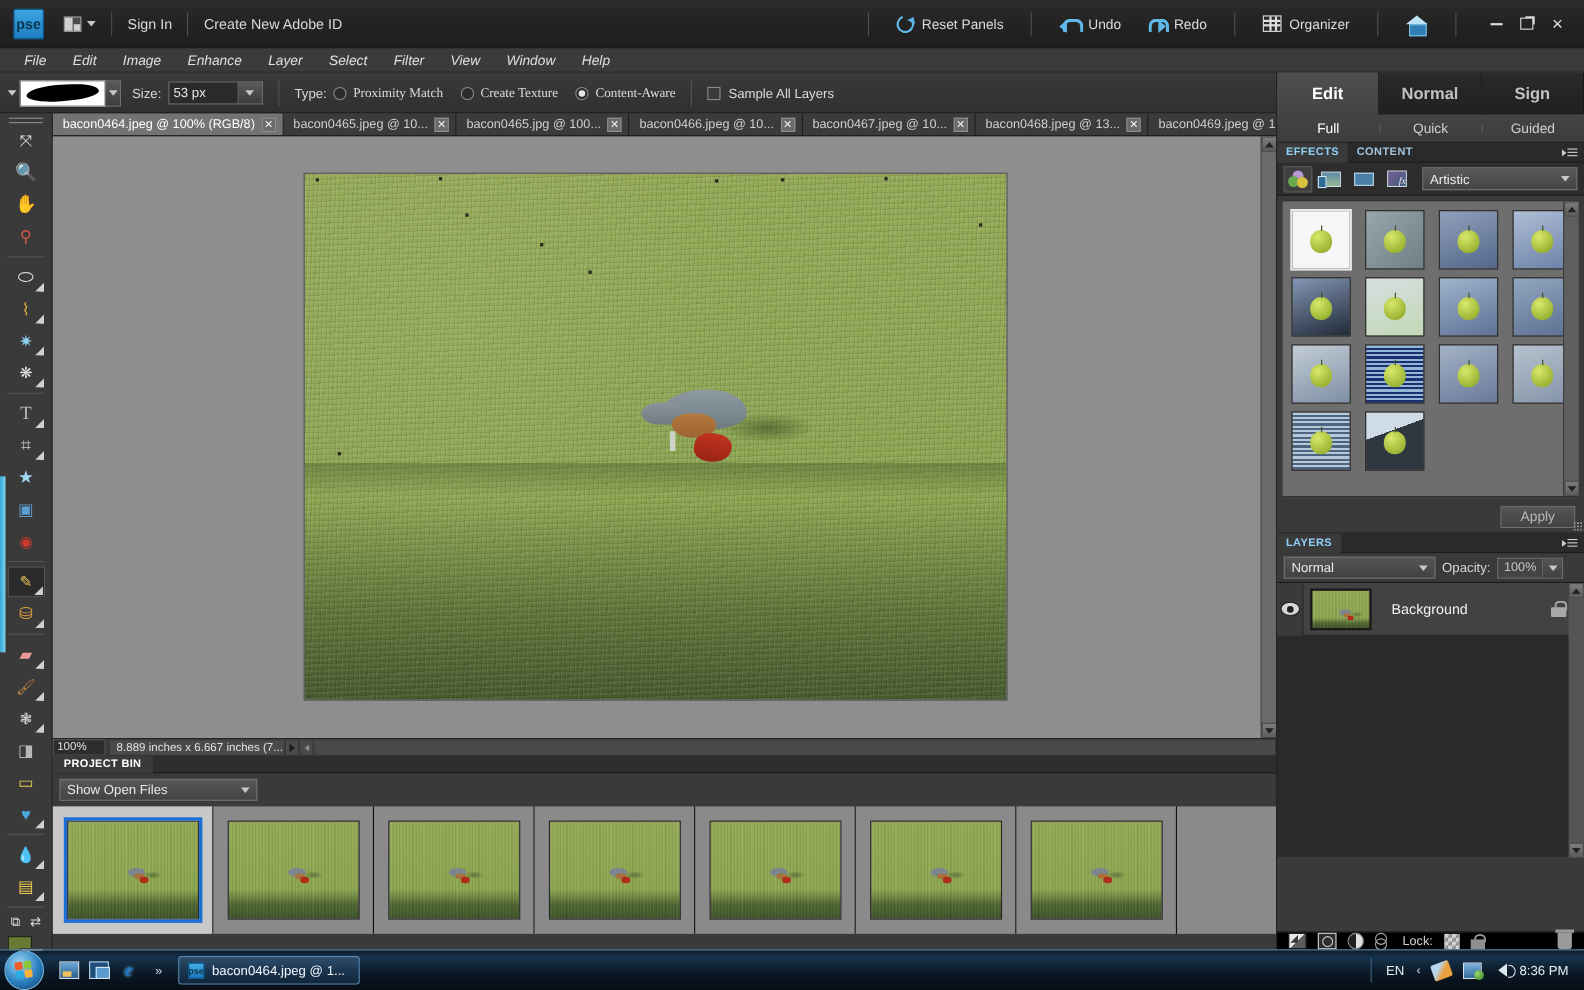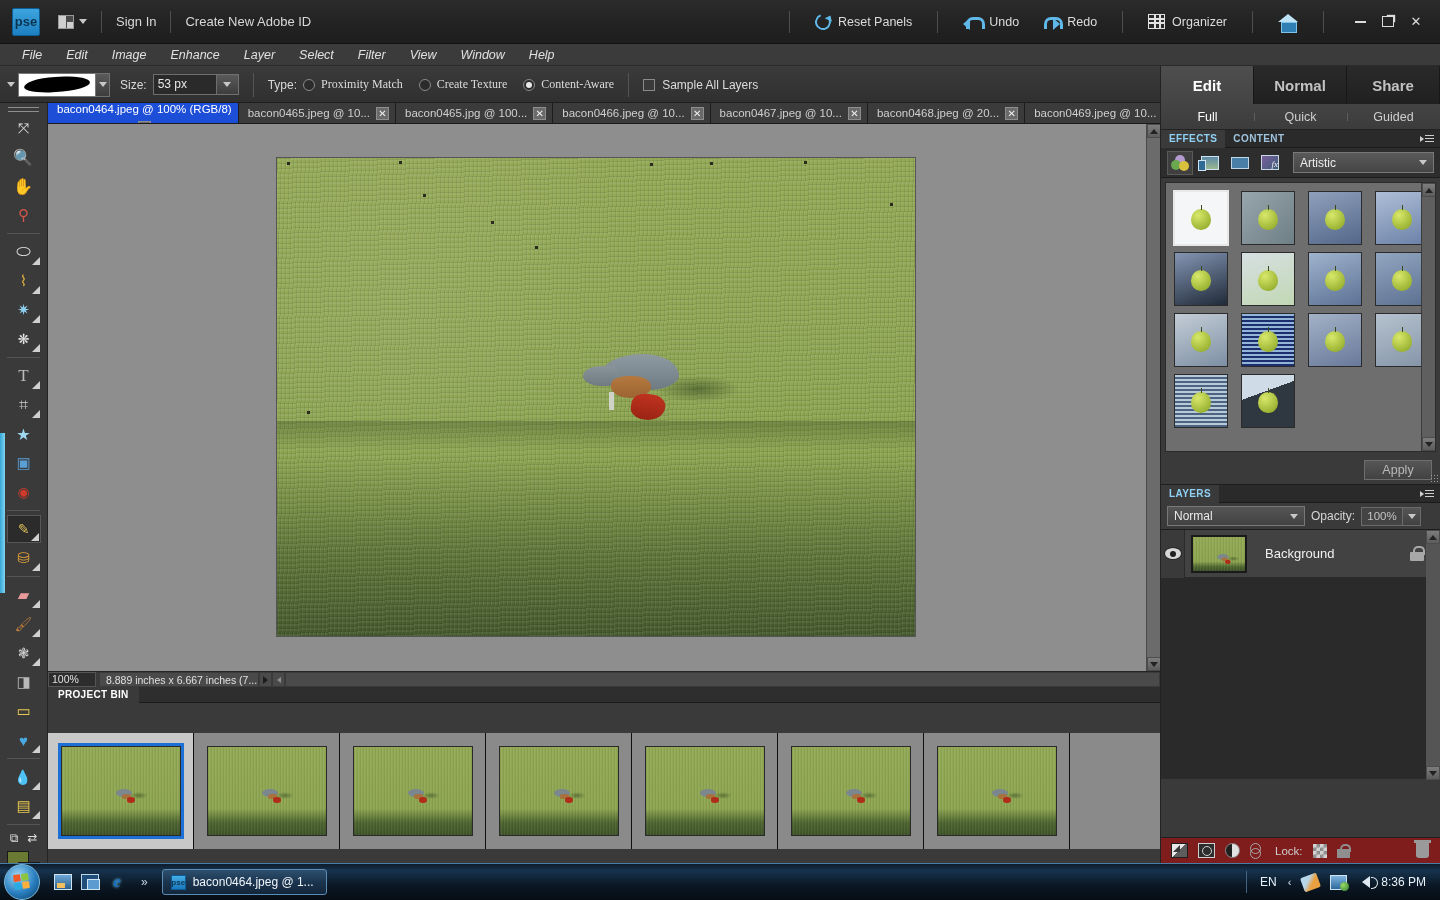--- a/index.html
+++ b/index.html
@@ -222,21 +222,21 @@
     position: absolute; left: 48px; top: 103px; width: 1112px; height: 21px;
     background: #2e2e2e; display: flex; align-items: flex-end;
     border-bottom: 1px solid #1b1b1b; overflow: hidden;
   }
   .doctab {
     height: 20px; display: flex; align-items: center; gap: 6px;
     padding: 0 6px 0 9px; font-size: 11.5px; color: #cfcfcf;
     background: #3b3b3b; border-right: 1px solid #1b1b1b; cursor: default;
     white-space: nowrap;
   }
-  .doctab.active { background: #1d4ed8; color: #ffffff; flex-direction: column; }
+  .doctab.active { background: #737373; color: #ffffff; }
   .tab-x {
     width: 13px; height: 13px; background: #6a6a6a; border: 1px solid #8e8e8e;
     color: #f0f0f0; font-size: 10px; line-height: 11px; text-align: center;
   }
 
   
   .canvasarea {
     position: absolute; left: 48px; top: 124px; width: 1112px; height: 547px;
     background: #8e8e8e;
   }
@@ -569,22 +569,22 @@
   }
   .lock-icon:after {
     content: ""; position: absolute; left: 0; top: 6px; width: 14px; height: 9px;
     background: #a8a8a8; border-radius: 1px;
   }
   .layer-vscroll {
     position: absolute; right: 0; top: 0; width: 14px; height: 250px;
     background: #555;
   }
   .layers-bottom {
-    position: absolute; left: 0; bottom: 0; width: 280px; height: 26px;
-    background: #7f1d1d; display: flex; align-items: center; gap: 10px;
+    position: absolute; left: 0; bottom: 0; width: 280px; height: 16px;
+    background: #000000; display: flex; align-items: center; gap: 10px;
     padding-left: 10px; border-top: 1px solid #1f1f1f;
   }
   .lb-icon { width: 17px; height: 15px; position: relative; }
   .lb-newlayer {
     background: linear-gradient(135deg, #e8e8e8 50%, #5d5d5d 50%);
     border: 1px solid #1f1f1f;
   }
   .lb-newlayer:after {
     content:""; position:absolute; left:1px; top:1px;
     border-left: 7px solid transparent; border-bottom: 7px solid #3a3a3a;
@@ -953,21 +953,21 @@
     </div>
     <div class="doctab">
       <span>bacon0466.jpeg @ 10...</span>
       <span class="tab-x">✕</span>
     </div>
     <div class="doctab">
       <span>bacon0467.jpeg @ 10...</span>
       <span class="tab-x">✕</span>
     </div>
     <div class="doctab">
-      <span>bacon0468.jpeg @ 20...</span>
+      <span>bacon0468.jpeg @ 13...</span>
       <span class="tab-x">✕</span>
     </div>
     <div class="doctab">
       <span>bacon0469.jpeg @ 10...</span>
 
     </div>
   </div>
 
   <div class="canvasarea">
     <div class="doc-img">
@@ -1011,20 +1011,26 @@
       <span style="border-top:3px solid transparent;border-bottom:3px solid transparent;border-right:4px solid #8e8e8e"></span>
     </div>
     <div class="sb-fill"></div>
   </div>
 
   <div class="binwrap">
     <div class="bin-tabrow">
       <div class="bin-tab">PROJECT BIN</div>
       <div class="panel-menu-icon"></div>
     </div>
+    <div class="bin-toolrow">
+      <div class="bin-select">
+        <span>Show Open Files</span>
+        <span class="caret-dn"></span>
+      </div>
+    </div>
     <div class="bin-strip">
       <div class="bin-cell sel">
         <div class="bin-thumb">
           <div class="bin-bird">
               <i class="b4"></i>
               <i class="b1"></i>
               <i class="b2"></i>
               <i class="b3"></i>
             </div>
         </div>
@@ -1099,21 +1105,21 @@
         <span style="border-left:4px solid transparent;border-right:4px solid transparent;border-top:5px solid #222"></span>
       </div>
     </div>
   </div>
 
   <div class="rightpanel">
 
     <div class="mode-tabs">
       <div class="mode-tab active">Edit</div>
       <div class="mode-tab">Normal</div>
-      <div class="mode-tab">Share</div>
+      <div class="mode-tab">Sign</div>
     </div>
 
     <div class="sub-tabs">
       <div class="sub-tab active">Full</div>
       <div class="sub-tab">Quick</div>
       <div class="sub-tab">Guided</div>
     </div>
 
     <div class="pan-tabrow">
       <div class="pan-tab active">EFFECTS</div>

